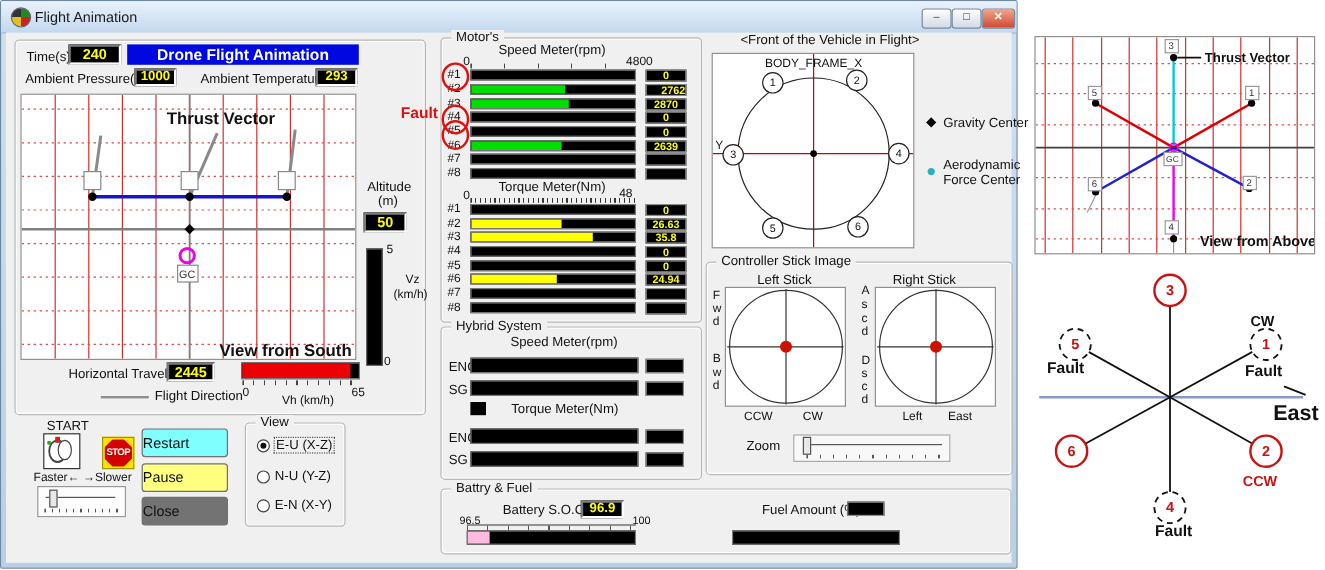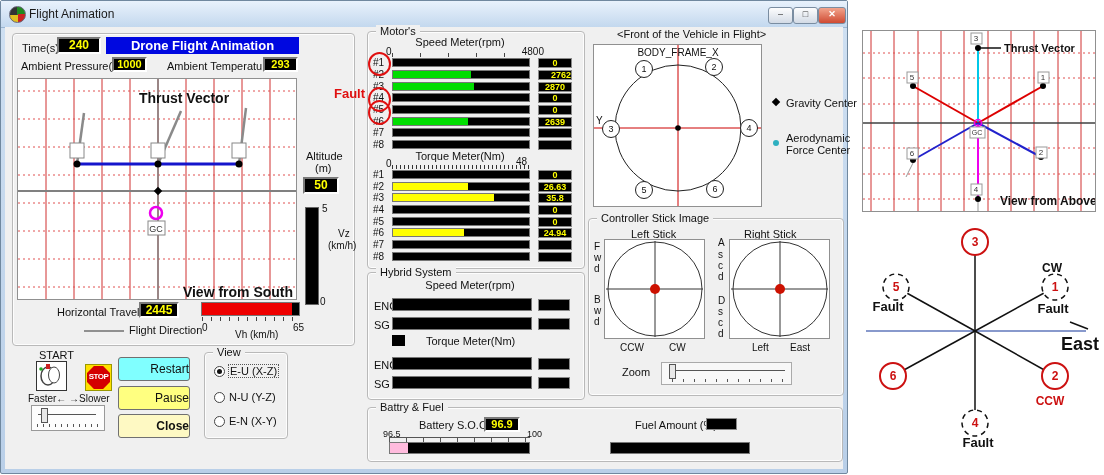--- a/index.html
+++ b/index.html
@@ -28,21 +28,21 @@
   
   .lcd{position:absolute;background:#000;color:#ffff00;font-weight:bold;text-align:center;
        border:2px solid;border-color:#7a7a7a #ffffff #ffffff #7a7a7a;box-sizing:border-box;}
   .vbox{position:absolute;background:#000;color:#ffff00;font-weight:bold;text-align:center;
         border:1px solid #8a8a8a;box-sizing:border-box;font-size:9px;line-height:9px;}
   .bar{position:absolute;background:#000;border:1px solid #777;box-sizing:border-box;}
   .fill{display:block;height:100%;}
   .fg{background:#00dd00;} .fy{background:#ffff00;} .fr{background:#ee0000;} .fp{background:#ffbbdd;}
   .ticks{position:absolute;background-image:repeating-linear-gradient(to right,#444 0 1px,transparent 1px 28px);}
   
-  .btn{position:absolute;border:1px solid #707070;border-radius:3px;font-size:12px;text-align:right;
+  .btn{position:absolute;border:1px solid #707070;border-radius:3px;font-size:12px;text-align:left;
        font-family:"Liberation Sans",sans-serif;box-sizing:border-box;}
   .radio{position:absolute;width:11px;height:11px;border-radius:50%;border:1px solid #444;background:#fff;box-sizing:border-box;}
   .radio.sel::after{content:'';display:block;width:5px;height:5px;margin:2px;border-radius:50%;background:#111;}
   .stopsign{position:absolute;background:#ffe000;border:1px solid #999900;}
   .octa{position:absolute;inset:1px;background:#d40000;color:#fff;font-weight:bold;font-size:8px;
         line-height:22px;text-align:center;letter-spacing:-0.5px;
         clip-path:polygon(30% 0,70% 0,100% 30%,100% 70%,70% 100%,30% 100%,0 70%,0 30%);}
   .whitebox{position:absolute;background:#fff;border:1px solid #909090;box-sizing:border-box;}
   .fault-ellipse{position:absolute;border:2px solid #e01010;border-radius:50%;}
   svg text{font-family:"Liberation Sans",sans-serif;}
@@ -164,21 +164,21 @@
   </div>
   <div class="t10" style="left:28px;top:393px;">Faster←  →Slower</div>
   <div class="abs" style="left:31px;top:405px;width:72px;height:24px;background:#fdfdfd;border:1px solid #999;">
     <div class="abs" style="left:6px;top:8px;width:58px;height:1px;background:#555;"></div>
     <div class="abs" style="left:9px;top:2px;width:5px;height:13px;background:#e8e8e8;border:1px solid #555;"></div>
     <div class="ticks" style="left:5px;top:18px;width:62px;height:3px;background-image:repeating-linear-gradient(to right,#555 0 1px,transparent 1px 6px);"></div>
   </div>
 
   <div class="btn" style="left:118px;top:357px;width:72px;height:24px;background:#80ffff;line-height:22px;">Restart</div>
   <div class="btn" style="left:118px;top:386px;width:72px;height:24px;background:#ffff80;line-height:22px;">Pause</div>
-  <div class="btn" style="left:118px;top:414px;width:72px;height:24px;background:#fef9c3;line-height:22px;font-weight:bold;">Close</div>
+  <div class="btn" style="left:118px;top:414px;width:72px;height:24px;background:#737373;line-height:22px;">Close</div>
 
   <div class="gbox" style="left:204px;top:352px;width:82px;height:85px;">
     <div class="glabel">View</div>
   </div>
   <div class="radio sel" style="left:214px;top:366px;"></div>
   <div class="t" style="left:229px;top:365px;outline:1px dotted #555;padding:0 1px;">E-U (X-Z)</div>
   <div class="radio" style="left:214px;top:392px;"></div>
   <div class="t" style="left:229px;top:391px;">N-U (Y-Z)</div>
   <div class="radio" style="left:214px;top:416px;"></div>
   <div class="t" style="left:229px;top:415px;">E-N (X-Y)</div>

